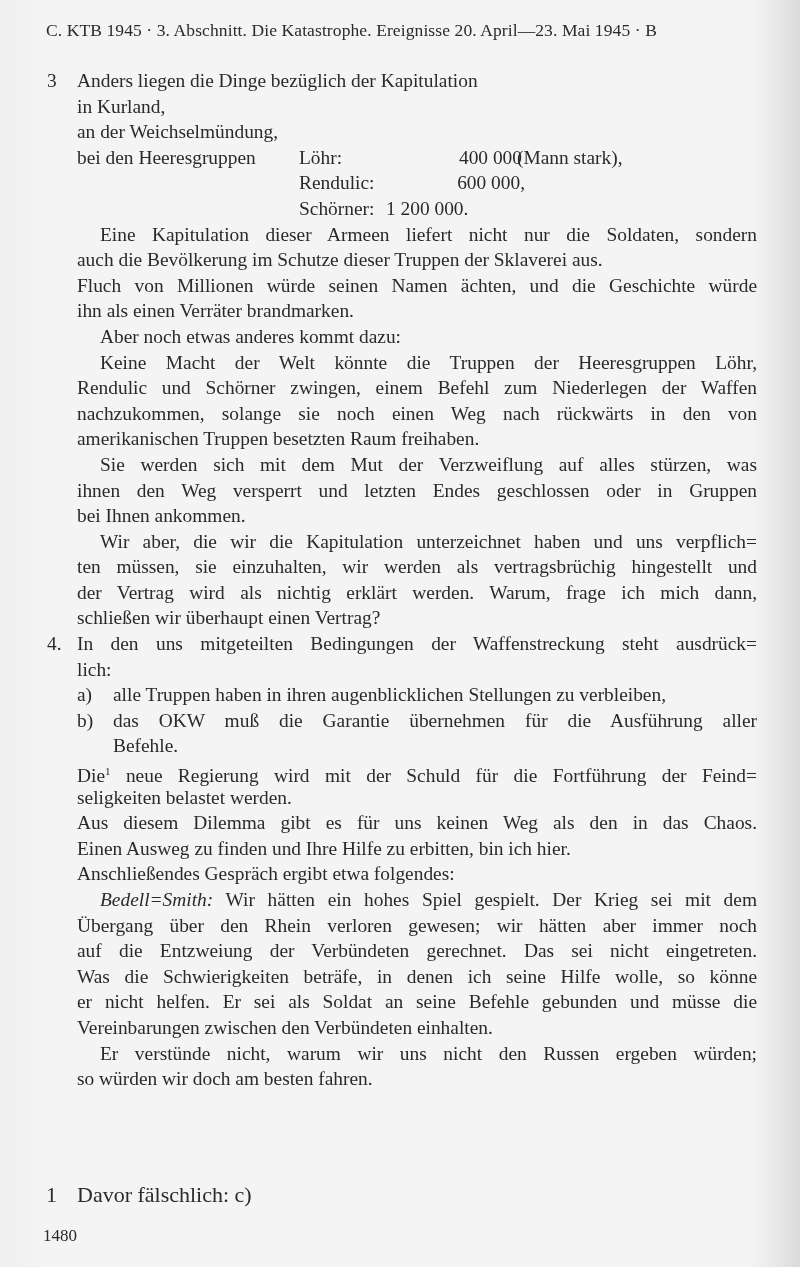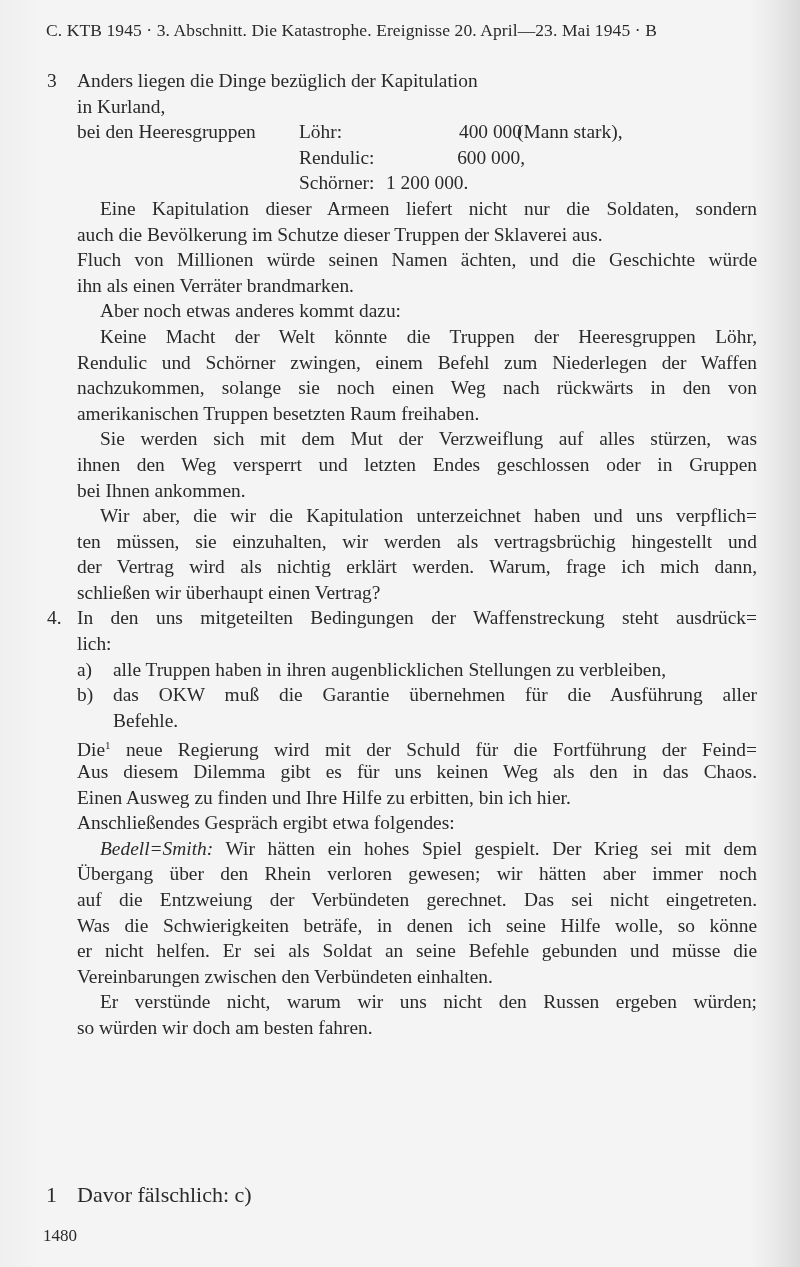--- a/index.html
+++ b/index.html
@@ -50,20 +50,21 @@
     <span>C. KTB 1945 · 3. Abschnitt. Die Katastrophe. Ereignisse 20. April—23. Mai 1945 · B</span>
   </div>
 
   <div class="text" style="top:68px;">
 
     <div class="line">
       <span class="marker">3</span>
       <span>Anders liegen die Dinge bezüglich der Kapitulation</span>
     </div>
     <div class="line">in Kurland,</div>
+    <div class="line">an der Weichselmündung,</div>
     <div class="line">
       <span>bei den Heeresgruppen</span>
       <span class="col1">Löhr:</span>
       <span class="col2"><span class="num-r">400 000</span></span>
       <span class="col3">(Mann stark),</span>
     </div>
     <div class="line">
       <span class="col1">Rendulic:</span>
       <span class="col2"><span class="num-r" style="text-align:right;padding-left:3px;">600 000,</span></span>
     </div>
@@ -103,20 +104,21 @@
     </div>
     <div class="line sub just">
       <span class="lbl">b)</span>
       <span>das OKW muß die Garantie übernehmen für die Ausführung aller</span>
     </div>
     <div class="line sub">Befehle.</div>
 
     <div class="line just">
       <span>Die</span><sup>1</sup><span> neue Regierung wird mit der Schuld für die Fortführung der Feind=</span>
     </div>
+    <div class="line">seligkeiten belastet werden.</div>
     <div class="line just">Aus diesem Dilemma gibt es für uns keinen Weg als den in das Chaos.</div>
     <div class="line">Einen Ausweg zu finden und Ihre Hilfe zu erbitten, bin ich hier.</div>
     <div class="line">Anschließendes Gespräch ergibt etwa folgendes:</div>
 
     <div class="line just ind">
       <span class="italic">Bedell=Smith:</span><span> Wir hätten ein hohes Spiel gespielt. Der Krieg sei mit dem</span>
     </div>
     <div id="speech">
         <div class="line just">Übergang über den Rhein verloren gewesen; wir hätten aber immer noch</div>
         <div class="line just">auf die Entzweiung der Verbündeten gerechnet. Das sei nicht eingetreten.</div>

